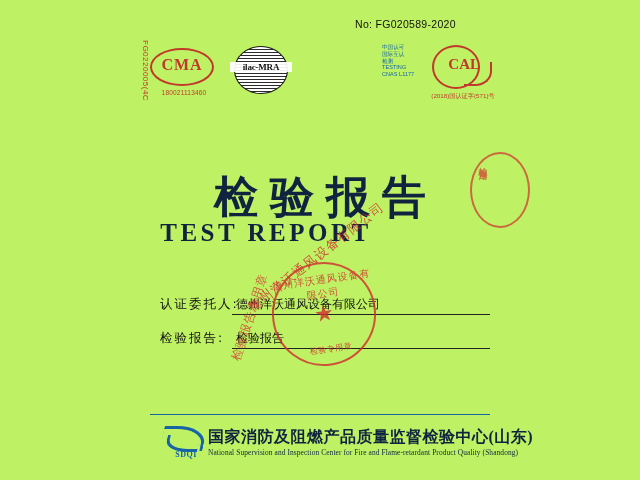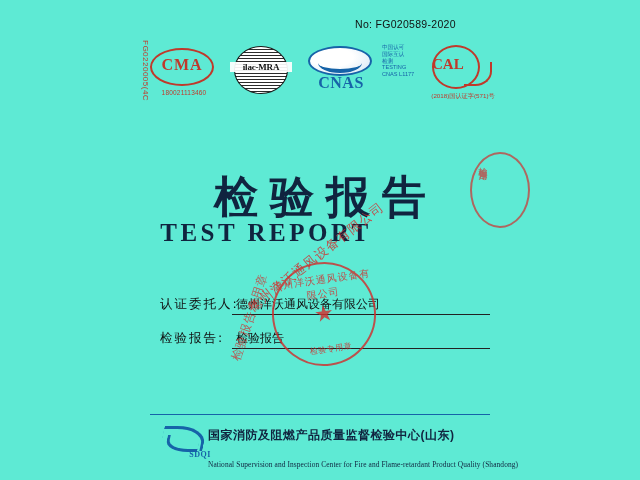--- a/index.html
+++ b/index.html
@@ -12,21 +12,21 @@
     height: 480px;
     overflow: hidden;
     font-family: "Liberation Sans", sans-serif;
     color: #1a1a1a;
     position: relative;
   }
   .page {
     position: absolute;
     left: 0; top: 0;
     width: 640px; height: 480px;
-    background: #5eead4;
+    background: #bef264;
   }
 
   
   .report-no {
     position: absolute;
     left: 355px;
     top: 18px;
     font-size: 10.5px;
     letter-spacing: .3px;
     color: #111;
@@ -186,21 +186,21 @@
     left: 2px; top: 1px;
     width: 48px; height: 44px;
     border: 2.2px solid #c0392b;
     border-radius: 50%;
     box-sizing: border-box;
   }
   .cal .letters {
     position: absolute;
     left: 2px; top: 12px;
     width: 48px;
-    text-align: left;
+    text-align: right;
     font-size: 15px;
     font-weight: bold;
     color: #c0392b;
     font-family: "Liberation Serif", serif;
   }
   .cal .tail {
     position: absolute;
     left: 34px; top: 18px;
     width: 26px; height: 22px;
     border-right: 2.2px solid #c0392b;
@@ -411,43 +411,41 @@
   .sdqi .mark {
     position: absolute;
     left: 6px; top: 26px;
     width: 36px;
     text-align: center;
     font-size: 8px;
     font-weight: bold;
     color: #1663a8;
     font-family: "Liberation Serif", serif;
     letter-spacing: .5px;
-    margin-left: 14px;
   }
   .footer-cn {
     position: absolute;
     left: 208px;
     top: 427px;
-    font-size: 12px;
+    font-size: 16px;
     font-weight: bold;
     color: #10243f;
     letter-spacing: .5px;
-    font-family: Liberation Sans, sans-serif;
+    font-family: Liberation Serif, serif;
     white-space: nowrap;
   }
   .footer-en {
     position: absolute;
     left: 208px;
     top: 448px;
     font-size: 7.4px;
     color: #10243f;
     letter-spacing: .1px;
     font-family: "Liberation Serif", serif;
     white-space: nowrap;
-    margin-top: 12px;
   }
 </style>
 </head>
 <body>
 
 <div class="page">
 
   <div class="report-no">
     <span>No:</span>
     <span>FG020589-2020</span>
@@ -461,25 +459,20 @@
       <div class="ellipse"></div>
       <div class="txt">CMA</div>
       <div class="num">180021113460</div>
     </div>
 
     <div class="logo ilac">
       <div class="ring"></div>
       <div class="band">ilac-MRA</div>
     </div>
 
-    <div class="logo cnas">
-      <div class="blueblob"></div>
-      <div class="swoosh"></div>
-      <div class="word">CNAS</div>
-    </div>
 
     <div class="cnas-cap">
       <div>中国认可</div>
       <div>国际互认</div>
       <div>检测</div>
       <div>TESTING</div>
       <div>CNAS L1177</div>
     </div>
 
     <div class="logo cal">

